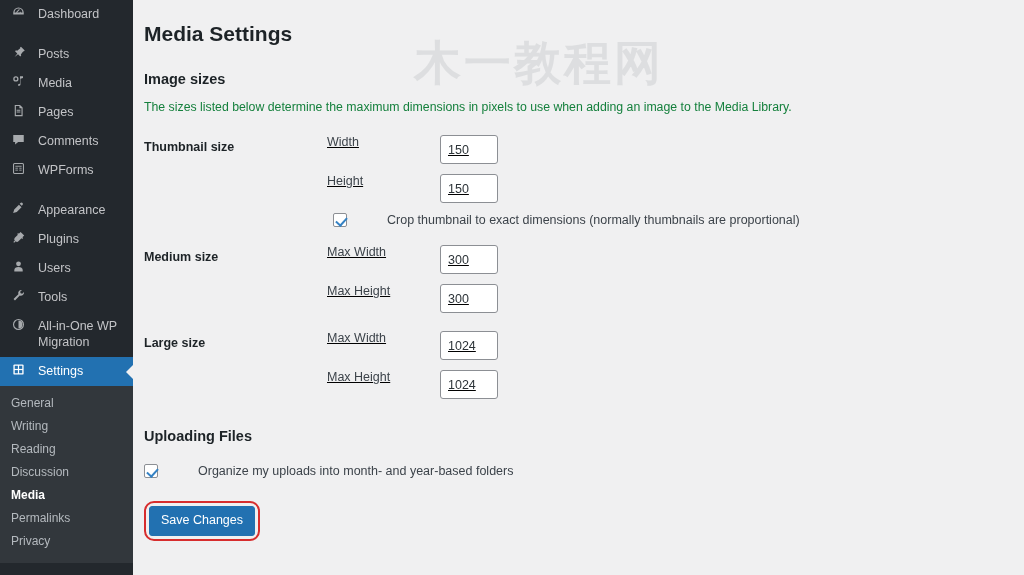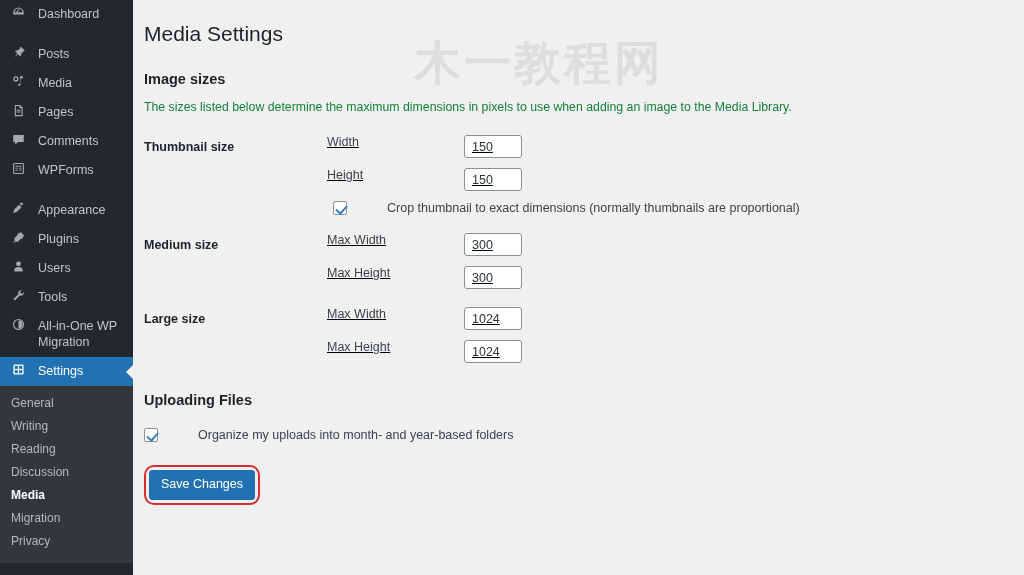--- a/index.html
+++ b/index.html
@@ -66,21 +66,21 @@
   
   #content {
     flex: 1 1 auto;
     position: relative;
     background: #f0f0f1;
     padding: 14px 0 0 11px;
     overflow: hidden;
   }
   h1.page-title {
     font-size: 21px;
-    font-weight: 400;
+    font-weight: 700;
     color: #1d2327;
     line-height: 1.3;
     padding: 6px 8px 10px 0;
     margin-bottom: 4px;
   }
   h2.section-title {
     font-size: 14.5px;
     font-weight: 600;
     color: #1d2327;
     margin: 14px 0 0 0;
@@ -113,31 +113,30 @@
   }
   .field-row:last-child { margin-bottom: 0; }
   .field-label {
     width: 113px;
     flex: 0 0 113px;
     font-size: 12.5px;
     color: #3c434a;
   }
   input.num {
     width: 58px;
-    height: 23px;
+    height: 29px;
     border: 1px solid #8c8f94;
     border-radius: 3px;
     background: #fff;
     font-family: "Liberation Sans", sans-serif;
     font-size: 12.5px;
     color: #2c3338;
     padding: 0 7px;
     outline: none;
     box-shadow: 0 0 0 transparent;
-    margin-left: 24px;
   }
   .cb-row { display: flex; align-items: center; margin-top: 4px; gap: 32px; }
   .cb-row .cb-text { font-size: 12.5px; color: #3c434a; margin-left: 8px; }
 
   .wp-cb {
     width: 14px; height: 14px; flex: 0 0 14px;
     border: 1px solid #8c8f94;
     border-radius: 2px;
     background: #fff;
     position: relative;
@@ -308,21 +307,21 @@
           <span class="lbl">Settings</span>
           <span class="arrow"></span>
         </div>
       </div>
     <div id="submenu">
         <div class="sub-item">General</div>
         <div class="sub-item">Writing</div>
         <div class="sub-item">Reading</div>
         <div class="sub-item">Discussion</div>
         <div class="sub-item active">Media</div>
-        <div class="sub-item">Migration</div>
+        <div class="sub-item">Permalinks</div>
         <div class="sub-item">Privacy</div>
       </div>
   </nav>
 
   <main id="content">
 
     <div id="watermark">木一教程网</div>
 
     <h1 class="page-title">Media Settings</h1>
 

